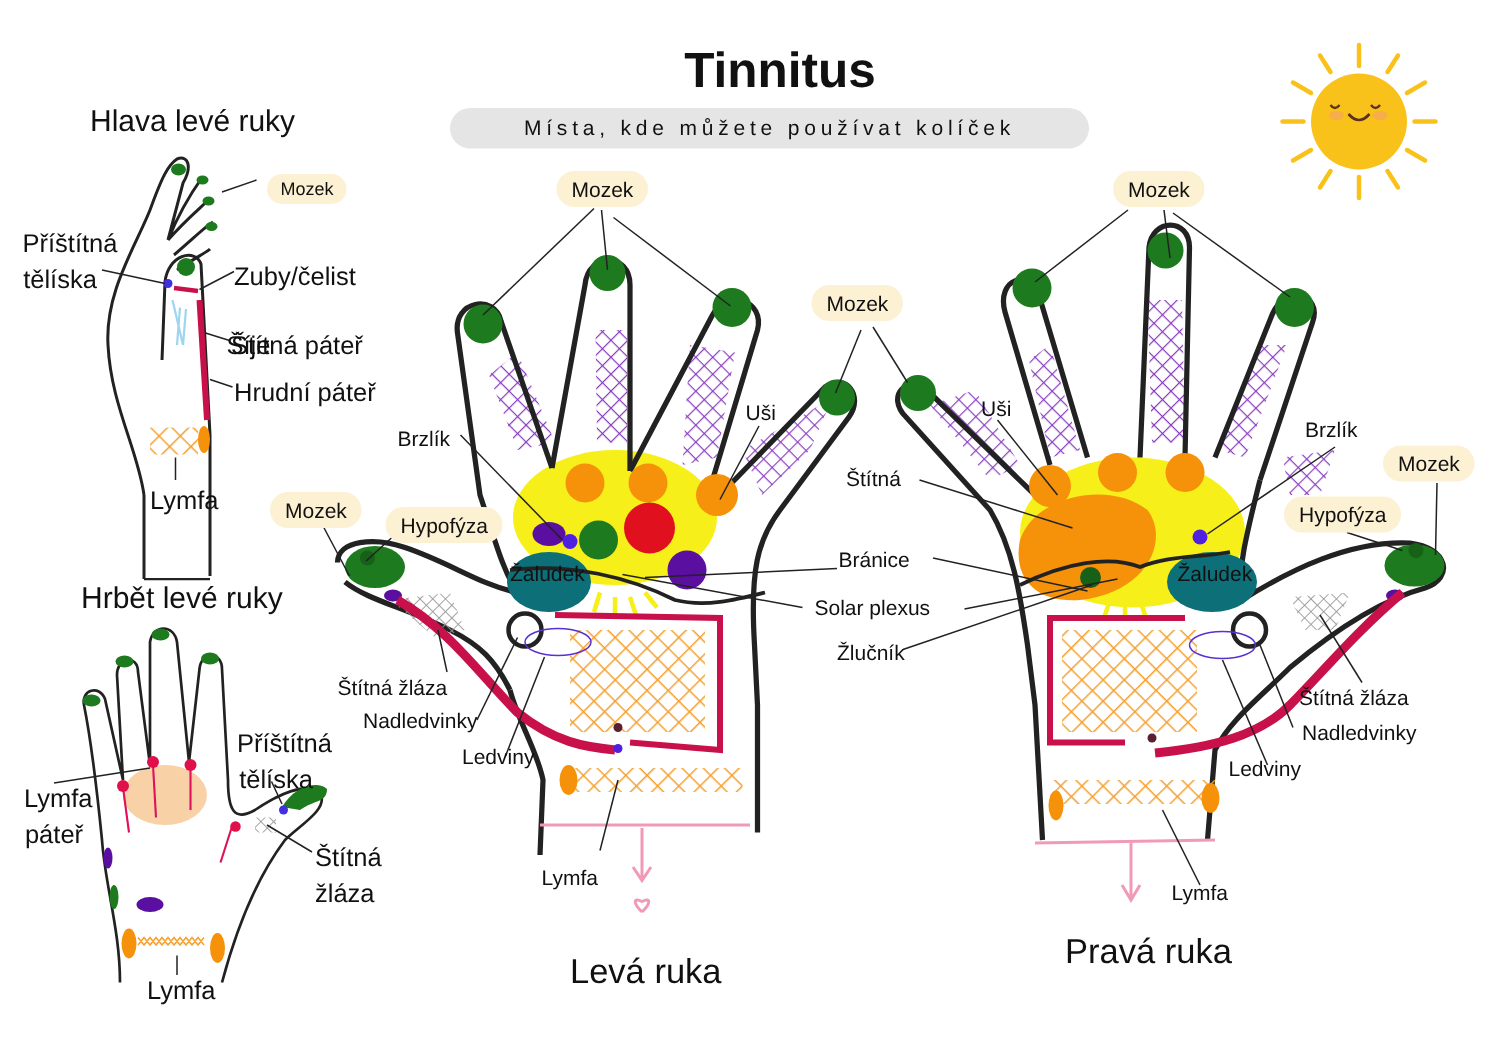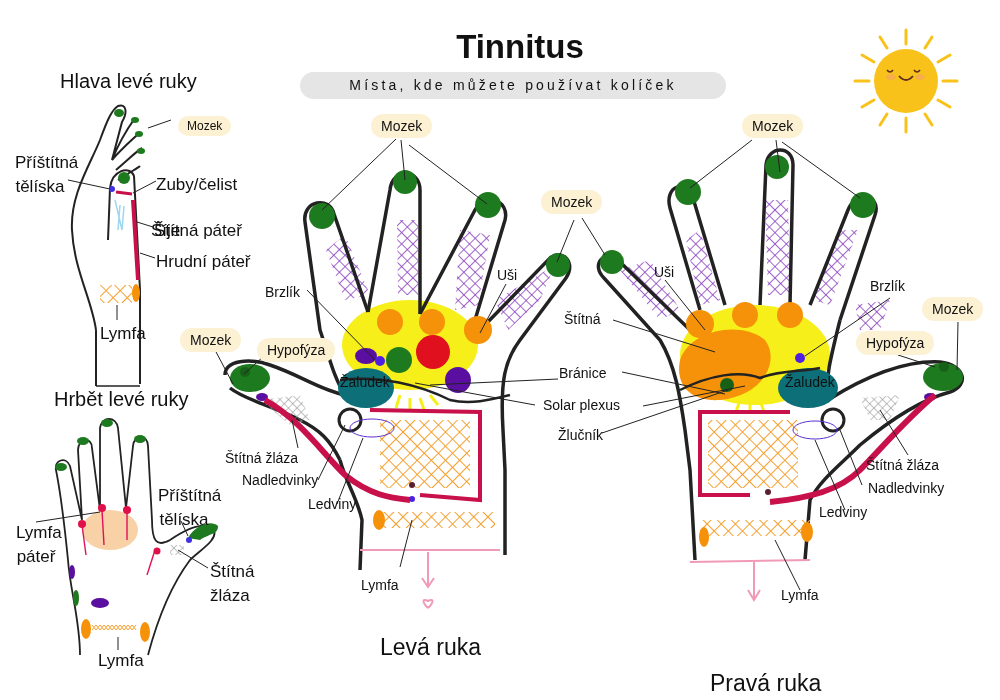--- a/index.html
+++ b/index.html
@@ -332,13 +332,13 @@
 <div class="abs pill" style="left:742px;top:114px;">Mozek</div>
 <div class="abs pill" style="left:922px;top:297px;">Mozek</div>
 <div class="abs pill" style="left:856px;top:331px;">Hypofýza</div>
 <div class="abs lbl" style="left:654px;top:264px;">Uši</div>
 <div class="abs lbl" style="left:870px;top:278px;">Brzlík</div>
 <div class="abs lbl" style="left:785px;top:374px;">Žaludek</div>
 <div class="abs lbl" style="left:866px;top:457px;">Štítná žláza</div>
 <div class="abs lbl" style="left:868px;top:480px;">Nadledvinky</div>
 <div class="abs lbl" style="left:819px;top:504px;">Ledviny</div>
 <div class="abs lbl" style="left:781px;top:587px;">Lymfa</div>
-<div class="abs caption" style="left:710px;top:670px;">Pravá ruka</div>
+<div class="abs caption" style="left:710px;top:621px;">Pravá ruka</div>
 
 </body></html>

